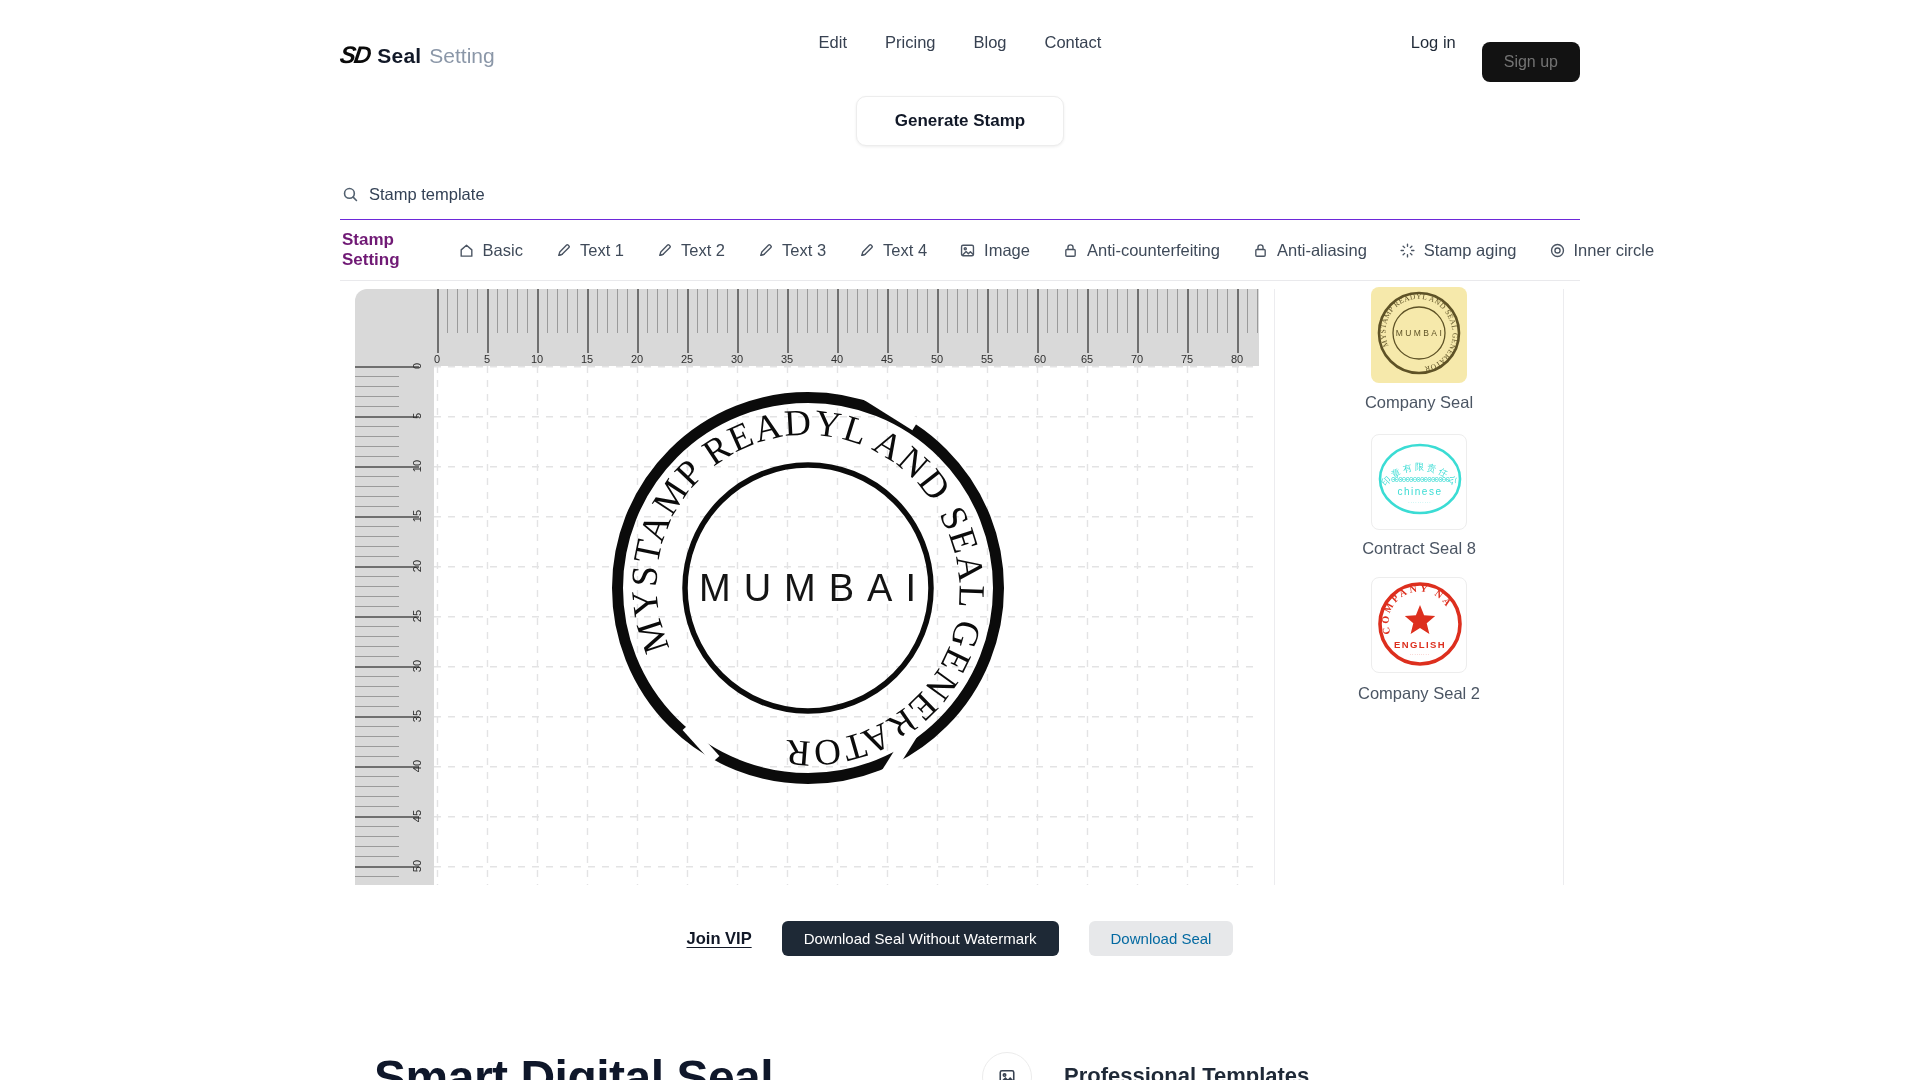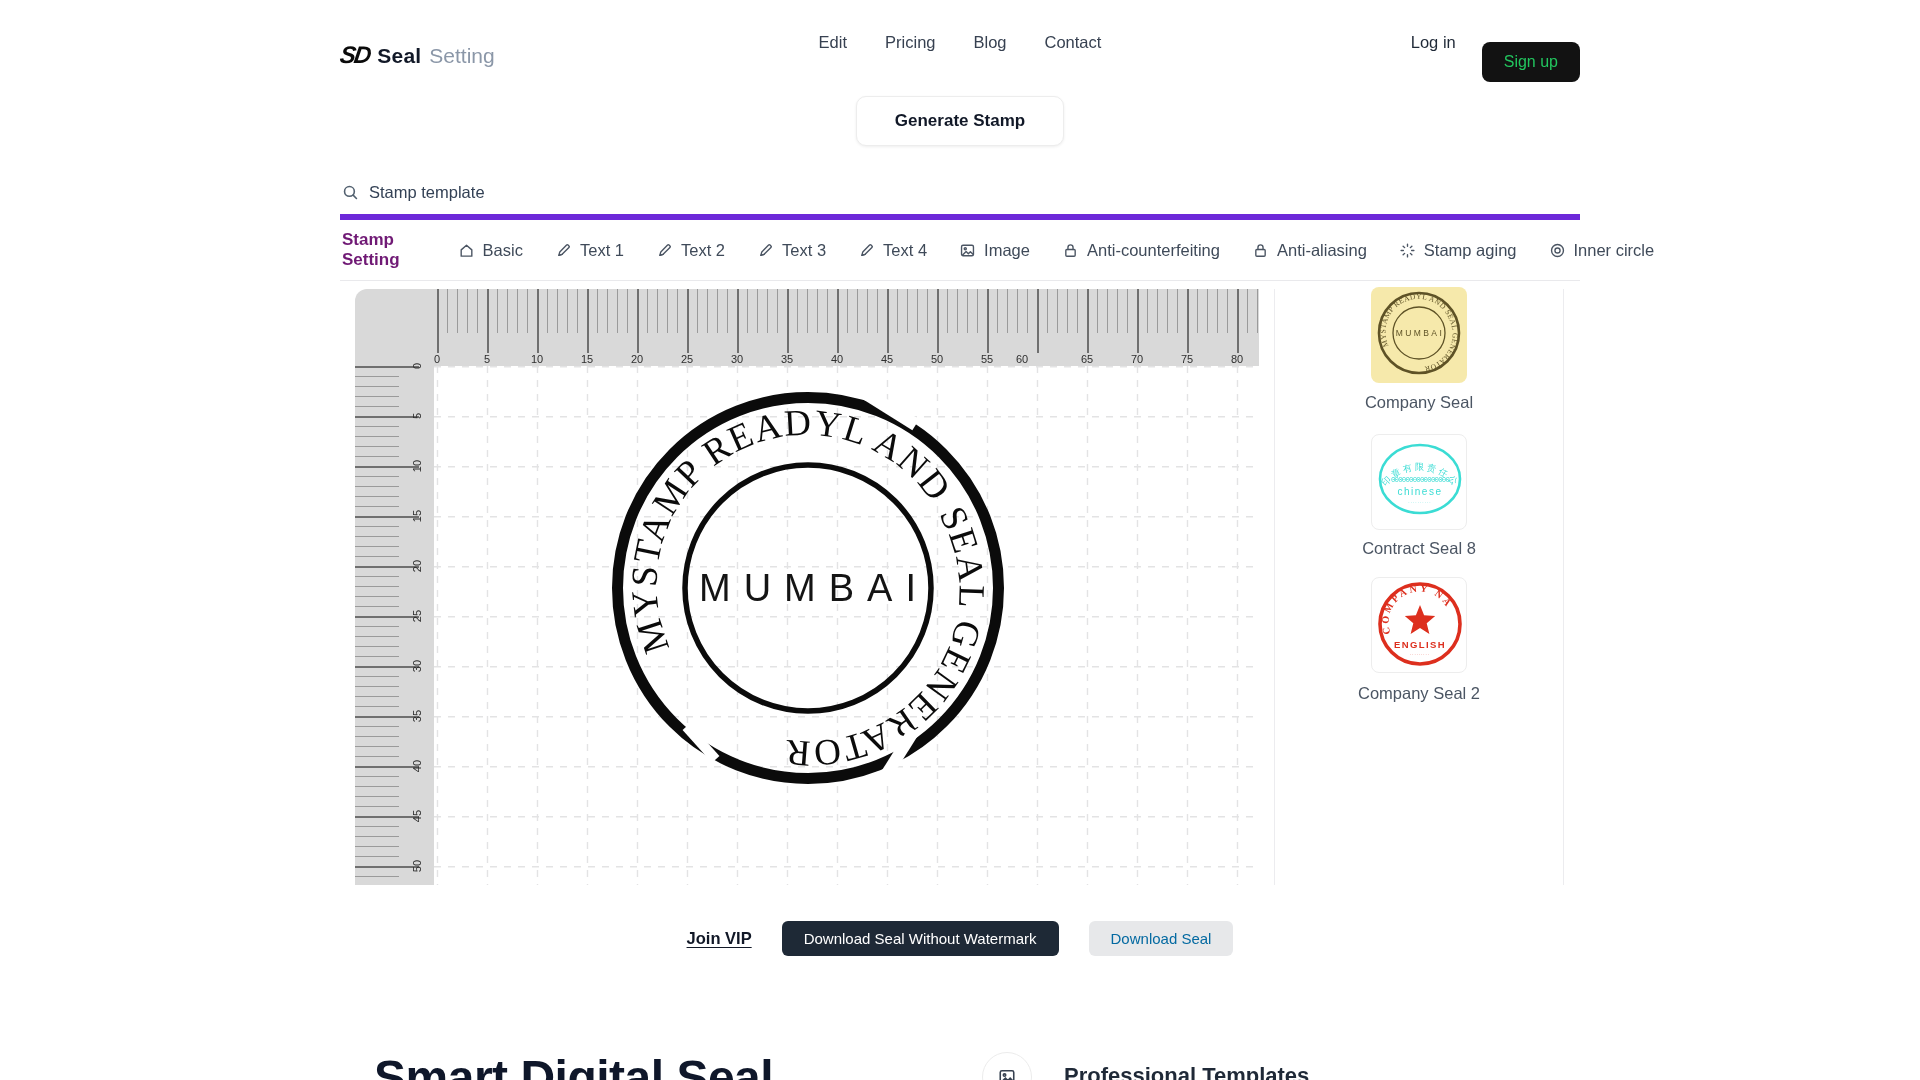--- a/index.html
+++ b/index.html
@@ -10,29 +10,29 @@
   
   .header { position:absolute; left:340px; right:340px; top:18px; height:48px; display:flex; align-items:center; }
   .logo { display:flex; align-items:baseline; gap:8px; cursor:pointer; }
   .logo-mark { font-style:italic; font-weight:800; font-size:24px; color:#0a0a0a; letter-spacing:-2px; transform:skewX(-8deg); }
   .logo-bold { font-weight:700; font-size:21px; color:#111827; letter-spacing:.2px;margin-top:28px; }
   .logo-light { font-weight:400; font-size:21px; color:#8b97a8; }
   .nav { position:absolute; left:50%; transform:translateX(-50%); display:flex; gap:38px; }
   .nav a { text-decoration:none; color:#374151; font-size:16.5px; cursor:pointer; }
   .auth { margin-left:auto; display:flex; align-items:center; gap:26px; }
   .login { font-size:16.5px; color:#1f2937; cursor:pointer; }
-  .signup { background:#121212; color:#22c55e; font-size:16px; font-weight:500; border:none; border-radius:8px; padding:11px 22px; cursor:pointer;margin-top:40px; }
+  .signup { background:#121212; color:#737373; font-size:16px; font-weight:500; border:none; border-radius:8px; padding:11px 22px; cursor:pointer;margin-top:40px; }
 
   
   .gen-wrap { position:absolute; top:96px; left:0; right:0; display:flex; justify-content:center; }
   .gen-btn { background:#fff; border:1px solid #ededed; border-radius:10px; box-shadow:0 1px 3px rgba(0,0,0,.07); padding:14px 38px; font-size:17px; font-weight:700; color:#111827; cursor:pointer; font-family:inherit; }
 
   
   .content { position:absolute; left:340px; width:1240px; top:170px; }
-  .search-row { height:50px; display:flex; align-items:center; gap:10px; border-bottom:6px solid #6d28d9; padding-left:2px; }
+  .search-row { height:50px; display:flex; align-items:center; gap:10px; border-bottom:1px solid #6d28d9; padding-left:2px; }
   .search-row input { border:none; outline:none; font-size:16.5px; color:#334155; width:420px; font-family:inherit; background:transparent; }
   .search-row input::placeholder { color:#334155; opacity:1; }
   .toolbar { height:61px; display:flex; align-items:center; border-bottom:1px solid #e9e9ec; gap:0; }
   .tb-title { font-size:17px; font-weight:600; color:#701a75; padding:0 2px; }
   .tb-divider { width:1px; height:24px; background:#d7dade; margin:0 18px 0 22px; }
   .tb-item { display:flex; align-items:center; gap:8px; color:#3f4a59; font-size:16.5px; padding:8px 16px; border-radius:8px; cursor:pointer; white-space:nowrap; }
   .tb-item svg { display:block; }
 
   
   .ruler-corner { position:absolute; left:355px; top:289px; width:79px; height:77px; background:#d9d9d9; border-radius:12px 0 0 0; }
@@ -187,21 +187,21 @@
       <span style="left: 103px;">10</span>
       <span style="left: 153px;">15</span>
       <span style="left: 203px;">20</span>
       <span style="left: 253px;">25</span>
       <span style="left: 303px;">30</span>
       <span style="left: 353px;">35</span>
       <span style="left: 403px;">40</span>
       <span style="left: 453px;">45</span>
       <span style="left: 503px;">50</span>
       <span style="left: 553px;">55</span>
-      <span style="left: 585px; padding-left: 6px;">60</span>
+      <span style="left: 603px; padding-left: 6px;">60</span>
       <span style="left: 653px;">65</span>
       <span style="left: 703px;">70</span>
       <span style="left: 753px;">75</span>
       <span style="left: 803px;">80</span>
     </div>
   <div class="v-ruler" id="v-ruler">
       <span style="top: 0px;">0</span>
       <span style="top: 50px;">5</span>
       <span style="top: 100px;">10</span>
       <span style="top: 150px;">15</span>

